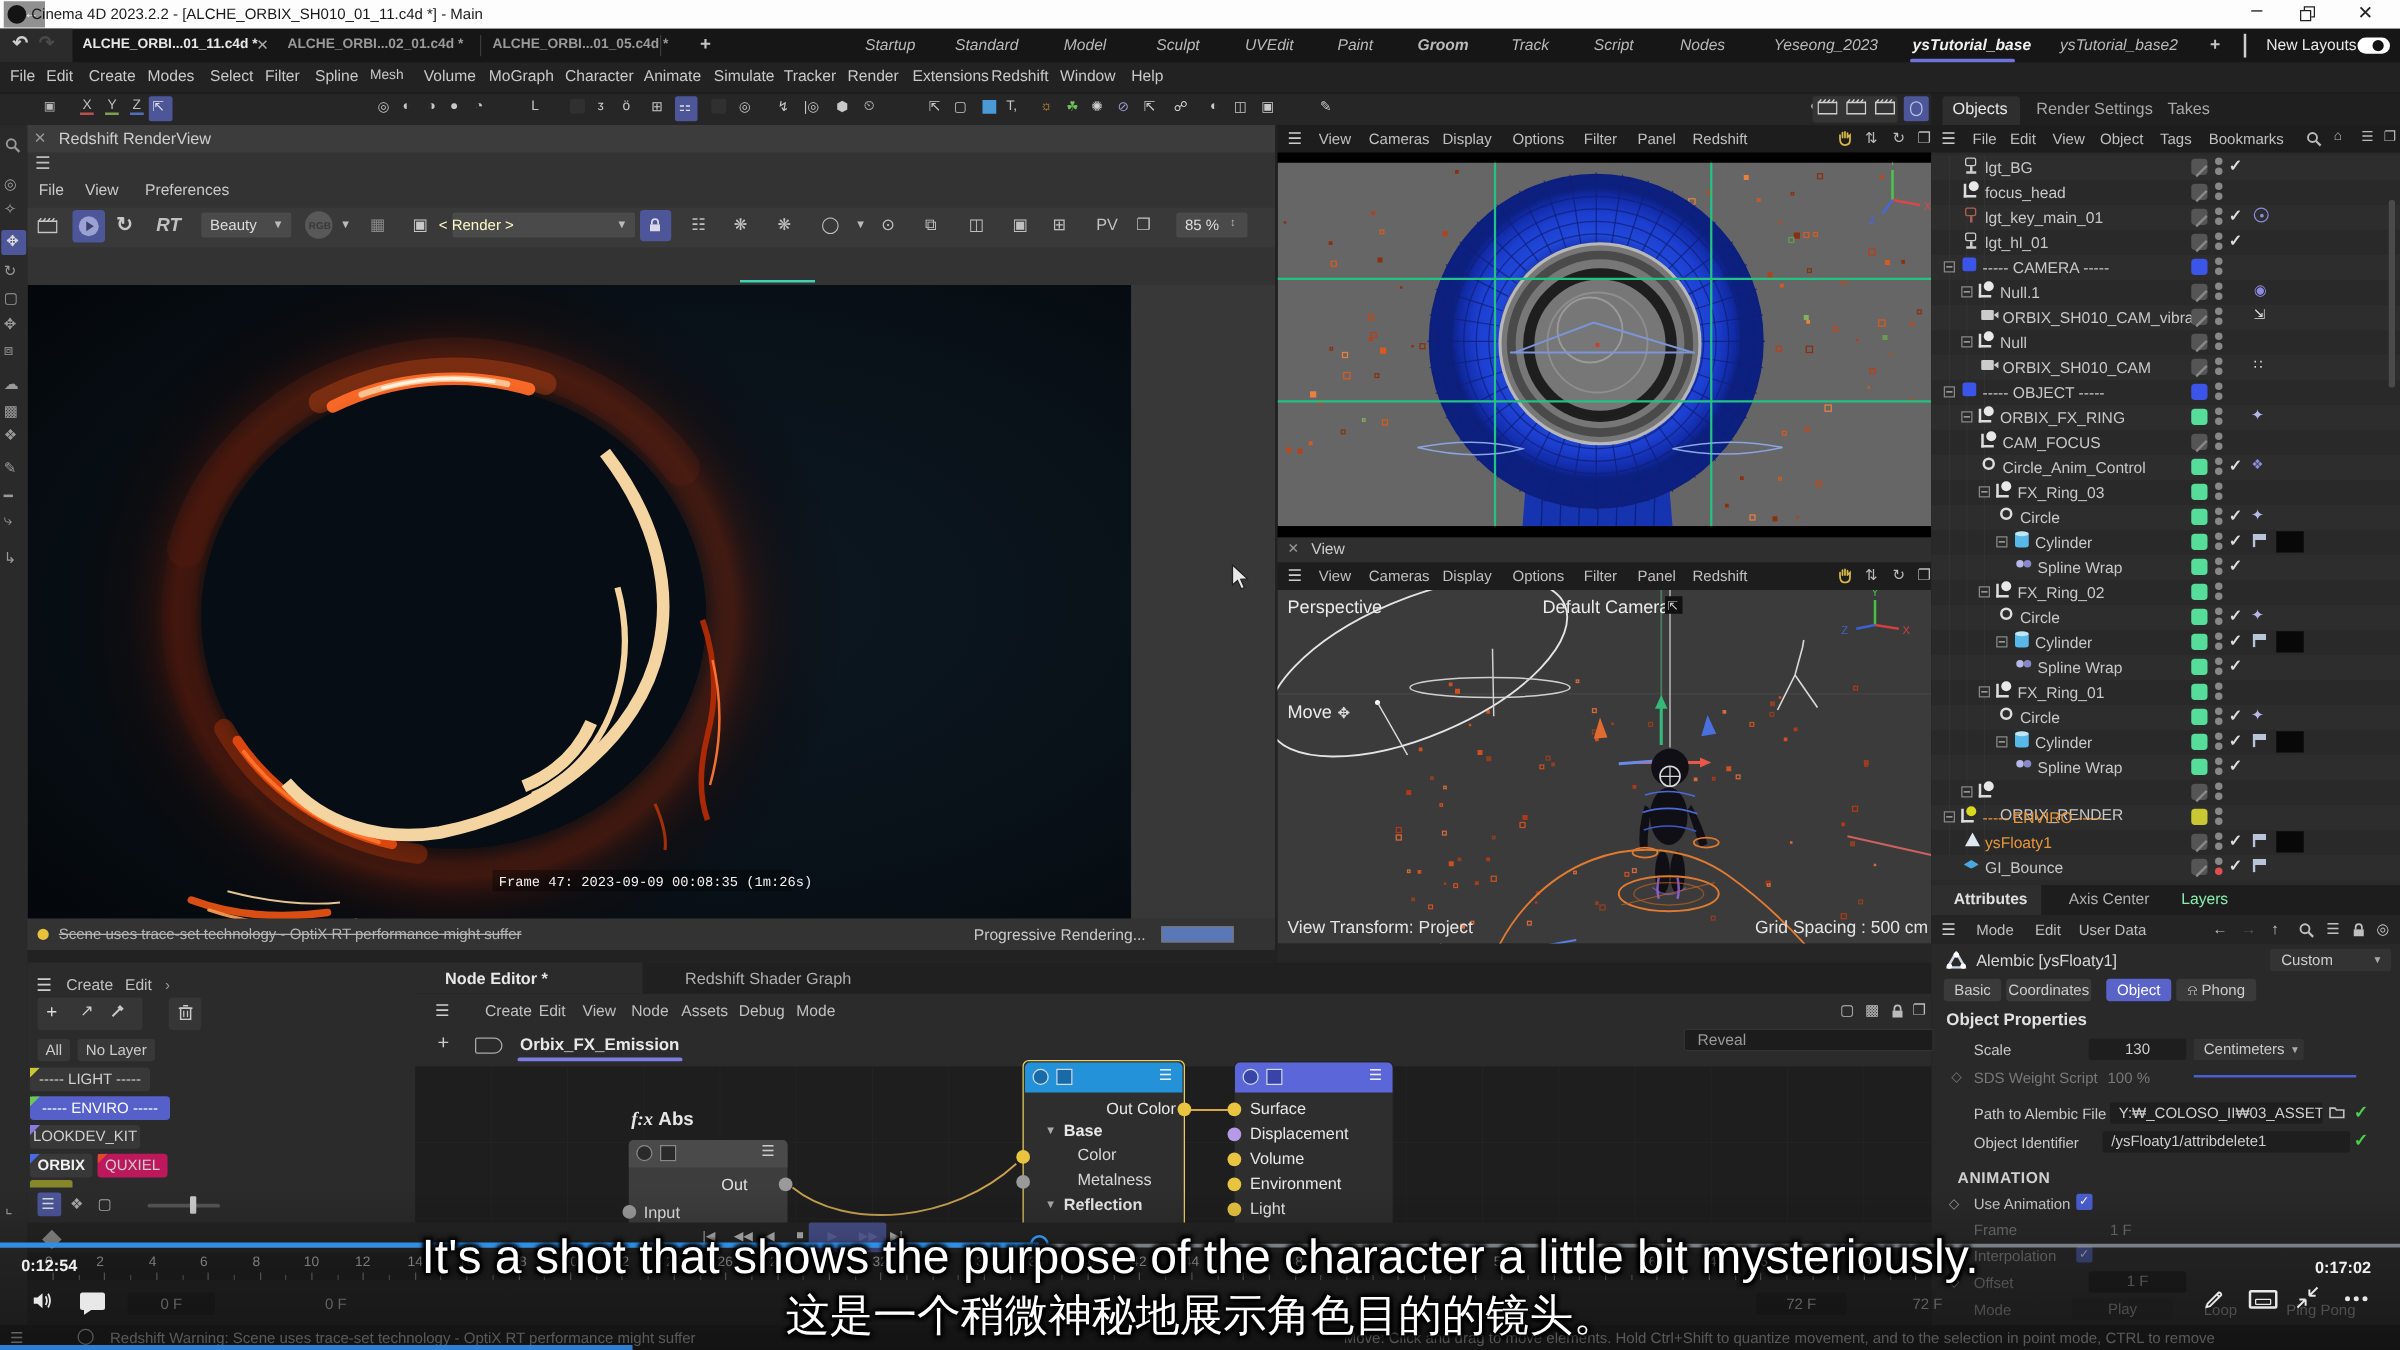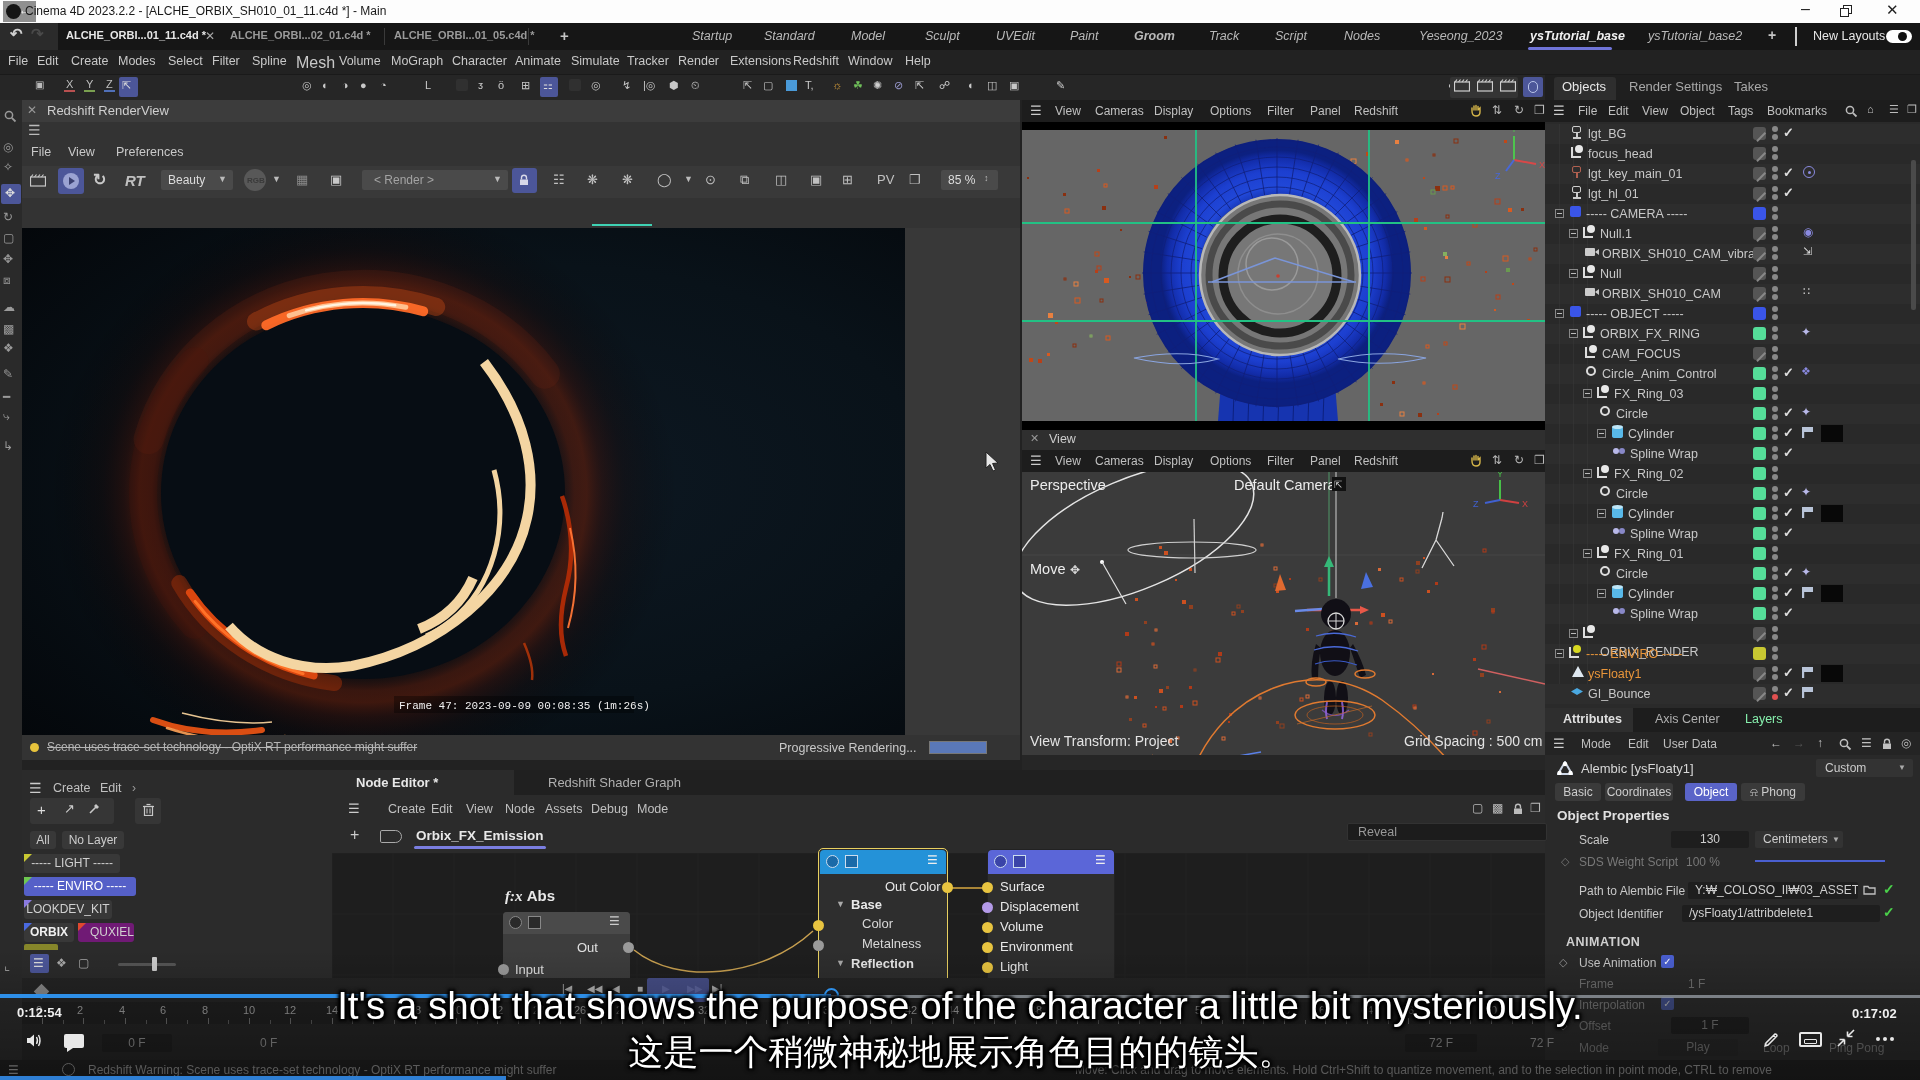--- a/index.html
+++ b/index.html
@@ -47,21 +47,21 @@
     <div class="abs" style="left:1898px;top:9px;width:9px;height:9px;border-radius:50%;background:#111"></div>
   </div>
 <div class="abs" style="left:0;top:50px;width:1920px;height:25px;background:#222222;border-bottom:1px solid #1a1a1a">
     <div class="txt" style="left:8px;top:4px;color:#c9c9c9;font-size:12.5px">File</div>
     <div class="txt" style="left:37px;top:4px;color:#c9c9c9;font-size:12.5px">Edit</div>
     <div class="txt" style="left:71px;top:4px;color:#c9c9c9;font-size:12.5px">Create</div>
     <div class="txt" style="left:118px;top:4px;color:#c9c9c9;font-size:12.5px">Modes</div>
     <div class="txt" style="left:168px;top:4px;color:#c9c9c9;font-size:12.5px">Select</div>
     <div class="txt" style="left:212px;top:4px;color:#c9c9c9;font-size:12.5px">Filter</div>
     <div class="txt" style="left:252px;top:4px;color:#c9c9c9;font-size:12.5px">Spline</div>
-    <div class="txt" style="left:296px;top:4px;color:#c9c9c9;font-size:16px">Mesh</div>
+    <div class="txt" style="left:296px;top:4px;color:#c9c9c9;font-size:11px">Mesh</div>
     <div class="txt" style="left:339px;top:4px;color:#c9c9c9;font-size:12.5px">Volume</div>
     <div class="txt" style="left:391px;top:4px;color:#c9c9c9;font-size:12.5px">MoGraph</div>
     <div class="txt" style="left:452px;top:4px;color:#c9c9c9;font-size:12.5px">Character</div>
     <div class="txt" style="left:515px;top:4px;color:#c9c9c9;font-size:12.5px">Animate</div>
     <div class="txt" style="left:571px;top:4px;color:#c9c9c9;font-size:12.5px">Simulate</div>
     <div class="txt" style="left:627px;top:4px;color:#c9c9c9;font-size:12.5px">Tracker</div>
     <div class="txt" style="left:678px;top:4px;color:#c9c9c9;font-size:12.5px">Render</div>
     <div class="txt" style="left:730px;top:4px;color:#c9c9c9;font-size:12.5px">Extensions</div>
     <div class="txt" style="left:793px;top:4px;color:#c9c9c9;font-size:12.5px">Redshift</div>
     <div class="txt" style="left:848px;top:4px;color:#c9c9c9;font-size:12.5px">Window</div>
@@ -176,21 +176,21 @@
     <div class="txt" style="left:103px;top:72px;color:#c0c0c0;font-size:15px;font-weight:bold;font-style:italic">RT</div>
     <div class="abs" style="left:139px;top:70px;width:72px;height:20px;background:#4a4a4a;border-radius:2px"></div>
     <div class="txt" style="left:146px;top:73px;color:#ddd;font-size:12px">Beauty</div>
     <div class="txt" style="left:196px;top:74px;color:#bbb;font-size:9px">▼</div>
     <div class="abs" style="left:222px;top:69px;width:22px;height:22px;background:#585858;border-radius:50%"></div>
     <div class="txt" style="left:225px;top:76px;color:#3a3a3a;font-size:8px;font-weight:bold">RGB</div>
     <div class="txt" style="left:250px;top:74px;color:#bbb;font-size:9px">▼</div>
     <div class="txt" style="left:274px;top:72px;color:#888;font-size:13px">▦</div>
     <div class="txt" style="left:308px;top:72px;color:#c8c8c8;font-size:13px">▣</div>
     <div class="abs" style="left:340px;top:70px;width:146px;height:20px;background:#4a4a4a;border-radius:2px"></div>
-    <div class="txt" style="left:352px;top:73px;color:#a3a3a3;font-size:12px">&lt; Render &gt;</div>
+    <div class="txt" style="left:329px;top:73px;color:#fef9c3;font-size:12px">&lt; Render &gt;</div>
     <div class="txt" style="left:471px;top:74px;color:#bbb;font-size:9px">▼</div>
     <div class="abs" style="left:490px;top:68px;width:25px;height:25px;background:#4c5699;border-radius:3px"></div>
     <svg class="abs" style="left:496px;top:74px" width="12" height="12" viewBox="0 0 12 12">
       <rect x="2" y="5.5" width="8" height="5.5" fill="#d8d8e8"></rect>
       <path d="M 3.5 5.5 V 3.8 A 2.5 2.5 0 0 1 8.5 3.8 V 5.5" fill="none" stroke="#d8d8e8" stroke-width="1.4"></path>
     </svg>
     <div class="txt" style="left:531px;top:72px;color:#c0c0c0;font-size:13px">☷</div>
     <div class="txt" style="left:565px;top:72px;color:#c0c0c0;font-size:13px">❋</div>
     <div class="txt" style="left:600px;top:72px;color:#c0c0c0;font-size:13px">❋</div>
     <div class="txt" style="left:635px;top:72px;color:#c0c0c0;font-size:13px">◯</div>
@@ -1026,21 +1026,21 @@
     <div class="abs" style="left:8px;top:61px;width:26px;height:18px;background:#383838;border-radius:3px;color:#ccc;font-size:12px;text-align:center;line-height:18px">All</div>
     <div class="abs" style="left:40px;top:61px;width:62px;height:18px;background:#383838;border-radius:3px;color:#ccc;font-size:12px;text-align:center;line-height:18px">No Layer</div>
     <div class="abs" style="left:2px;top:84px;width:96px;height:19px;background:#383838;border-radius:3px;color:#d0d0d0;font-size:12px;text-align:center;line-height:19px;font-weight:normal">----- LIGHT -----</div>
     <div class="abs" style="left:2px;top:84px;width:8px;height:8px;background:#c8c832;clip-path:polygon(0 0,100% 0,0 100%)"></div>
     <div class="abs" style="left:2px;top:107px;width:112px;height:19px;background:#5560c8;border-radius:3px;color:#fff;font-size:12px;text-align:center;line-height:19px;font-weight:normal">----- ENVIRO -----</div>
     <div class="abs" style="left:2px;top:107px;width:8px;height:8px;background:#6ec850;clip-path:polygon(0 0,100% 0,0 100%)"></div>
     <div class="abs" style="left:2px;top:130px;width:88px;height:19px;background:#383838;border-radius:3px;color:#d0d0d0;font-size:12px;text-align:center;line-height:19px;font-weight:normal">LOOKDEV_KIT</div>
     <div class="abs" style="left:2px;top:130px;width:8px;height:8px;background:#8a7ae0;clip-path:polygon(0 0,100% 0,0 100%)"></div>
     <div class="abs" style="left:2px;top:153px;width:50px;height:19px;background:#383838;border-radius:3px;color:#f0f0f0;font-size:12px;text-align:center;line-height:19px;font-weight:bold">ORBIX</div>
     <div class="abs" style="left:2px;top:153px;width:8px;height:8px;background:#4a6ae0;clip-path:polygon(0 0,100% 0,0 100%)"></div>
-    <div class="abs" style="left:56px;top:153px;width:56px;height:19px;background:#701a75;border-radius:3px;color:#d0d0d0;font-size:12px;text-align:right;line-height:19px">QUXIEL</div>
+    <div class="abs" style="left:56px;top:153px;width:56px;height:19px;background:#be185d;border-radius:3px;color:#d0d0d0;font-size:12px;text-align:center;line-height:19px">QUXIEL</div>
     <div class="abs" style="left:56px;top:153px;width:8px;height:8px;background:#e04830;clip-path:polygon(0 0,100% 0,0 100%)"></div>
     <div class="abs" style="left:2px;top:174px;width:34px;height:6px;background:#86862a;border-radius:2px 2px 0 0"></div>
     <div class="abs" style="left:8px;top:184px;width:19px;height:19px;background:#4c5699;border-radius:2px"></div>
     <div class="txt" style="left:11px;top:186px;color:#ddd;font-size:12px">☰</div>
     <div class="txt" style="left:34px;top:186px;color:#aaa;font-size:12px">❖</div>
     <div class="txt" style="left:56px;top:186px;color:#aaa;font-size:12px">▢</div>
     <div class="abs" style="left:96px;top:193px;width:58px;height:3px;background:#555;border-radius:2px"></div>
     <div class="abs" style="left:130px;top:187px;width:5px;height:14px;background:#ccc;border-radius:1px"></div>
   </div>
 <div class="abs" style="left:332px;top:770px;width:1213px;height:220px;background:#2b2b2b">

